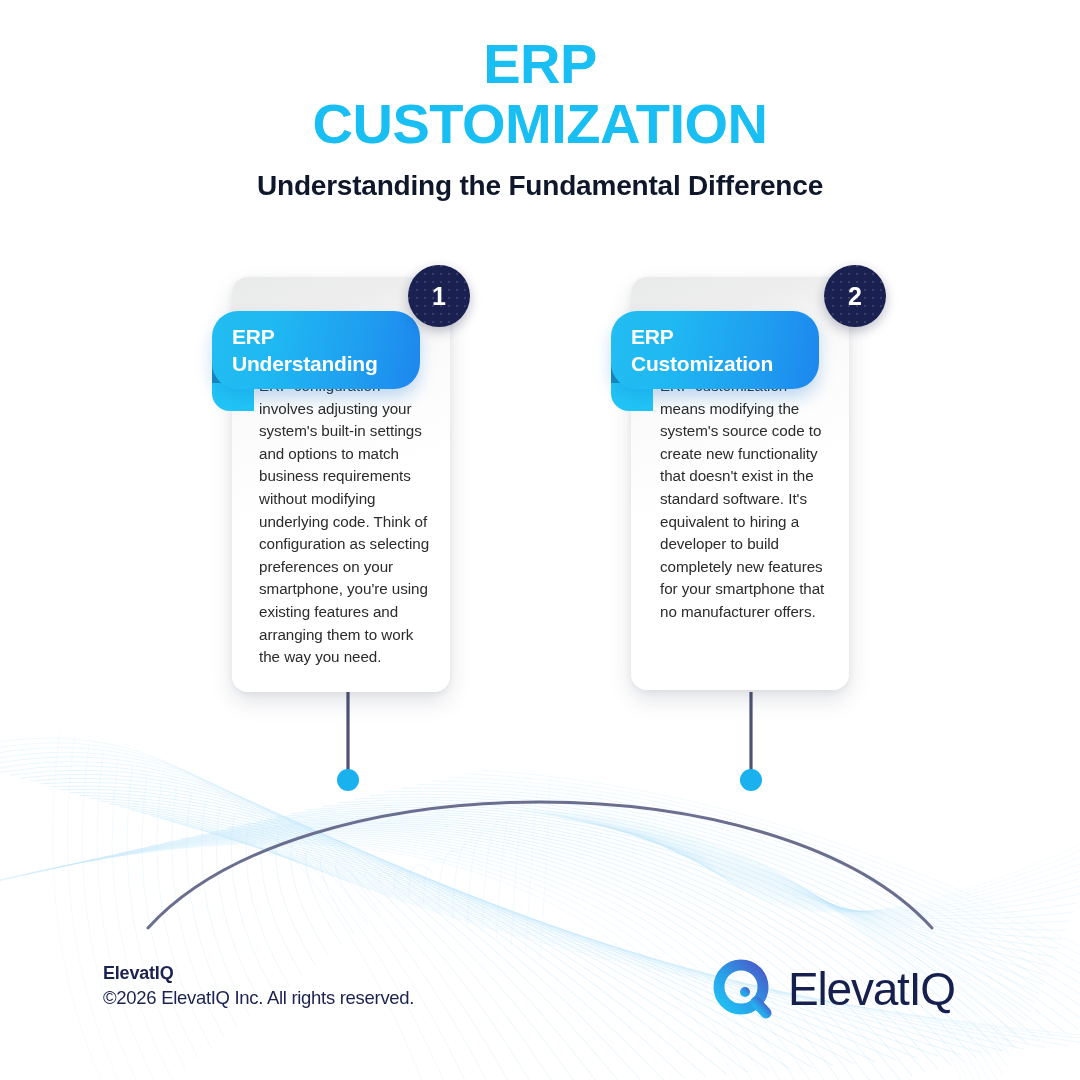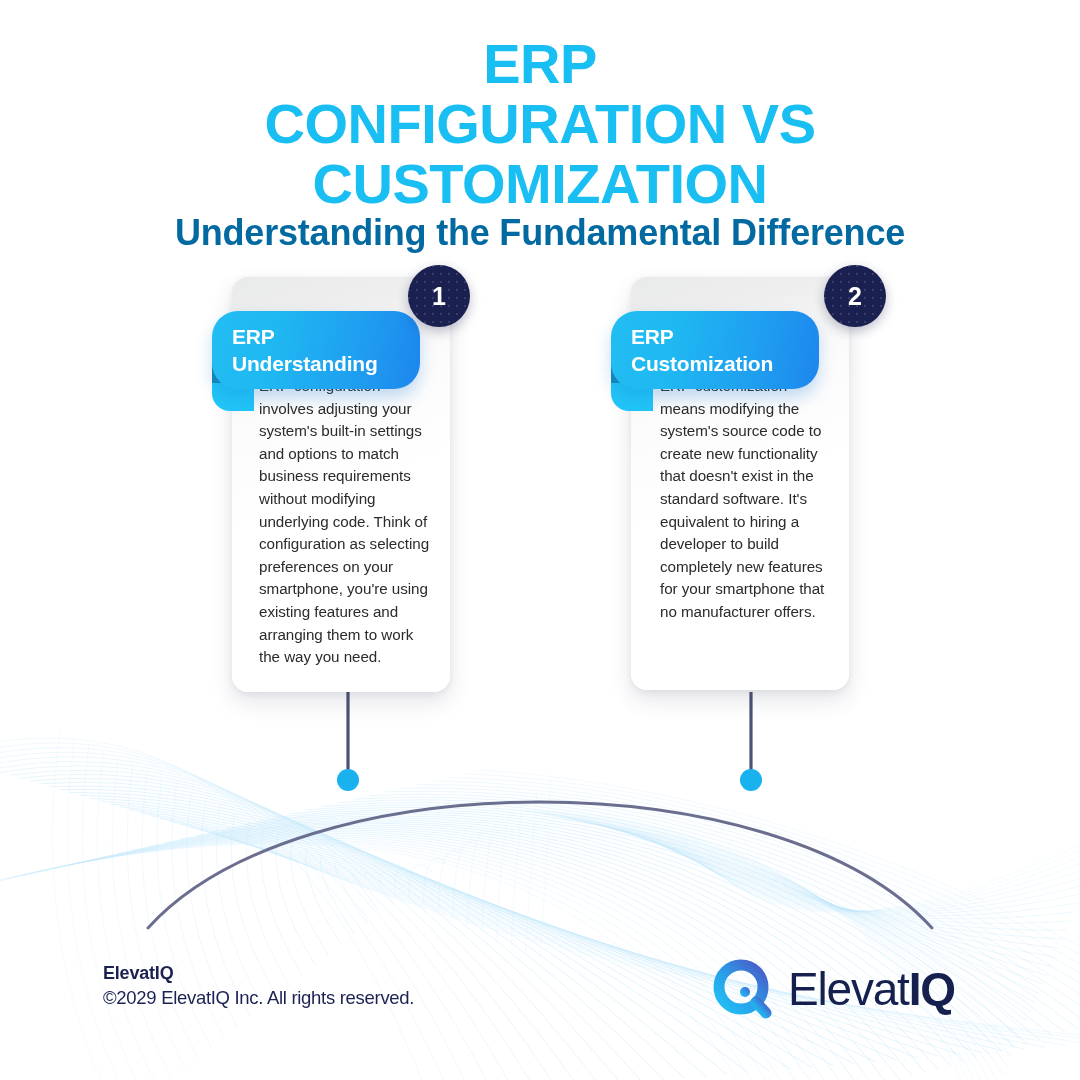--- a/index.html
+++ b/index.html
@@ -25,24 +25,24 @@
     font-weight:bold;
     font-size:56px;
     line-height:56px;
     letter-spacing:-0.5px;
     padding-top:36px;
   }
   .title .l1{ display:block; }
   .title .l2{ display:block; margin-top:4px; }
   .title .l3{ display:block; margin-top:4px; }
   .subtitle{
-    margin-top:0;
-    color:#0369a1;
+    margin-top:18px;
+    color:#0f172a;
     font-weight:bold;
-    font-size:36px;
+    font-size:28px;
     letter-spacing:-0.2px;
   }
 
   
   .card{
     position:absolute;
     width:218px;
     z-index:6;
   }
   .card-body{
@@ -142,21 +142,21 @@
   .footer-logo{
     position:absolute; left:712px; top:958px; z-index:9;
     display:flex; align-items:center; gap:14px;
   }
   .logo-word{
     color:#16204f;
     font-size:46px;
     letter-spacing:-1.2px;
     line-height:46px;
   }
-  .logo-word b{ font-weight:bold; }
+  .logo-word b{ font-weight:normal; }
 </style>
 </head>
 <body>
 
 <svg id="mesh-layer" viewBox="0 0 1080 380" preserveAspectRatio="none" aria-hidden="true">
     <g fill="none" stroke="#bfe6fa" stroke-width="0.7">
       <path d="M -60.0 55.0 Q 260.0 -40.0 430.0 400.0" opacity="0.34"></path>
       <path d="M -50.0 57.9 Q 270.0 -30.0 451.2 398.2" opacity="0.37"></path>
       <path d="M -40.0 60.8 Q 280.0 -20.0 472.4 396.4" opacity="0.40"></path>
       <path d="M -30.0 63.6 Q 290.0 -10.0 493.6 394.5" opacity="0.42"></path>
@@ -291,21 +291,20 @@
       <path d="M 674.5 137.3 Q 798.2 274.5 1098.2 157.3" opacity="0.27"></path>
       <path d="M 679.7 138.2 Q 795.5 279.7 1102.1 148.2" opacity="0.25"></path>
       <path d="M 684.8 139.1 Q 792.7 284.8 1106.1 139.1" opacity="0.22"></path>
       <path d="M 690.0 140.0 Q 790.0 290.0 1110.0 130.0" opacity="0.20"></path>
     </g>
   </svg>
 
 <div class="header">
   <div class="title">
     <span class="l1">ERP</span>
-    <span class="l2">CONFIGURATION VS</span>
     <span class="l3">CUSTOMIZATION</span>
   </div>
   <div class="subtitle">Understanding the Fundamental Difference</div>
 </div>
 
 <svg id="connector-layer" viewBox="0 0 1080 1080" aria-hidden="true">
   <path d="M 148 928 C 300 760 780 760 932 928" fill="none" stroke="#6b6f8f" stroke-width="3" stroke-linecap="round"></path>
   <line x1="348" y1="692" x2="348" y2="782" stroke="#4c5273" stroke-width="3.2"></line>
   <line x1="751" y1="692" x2="751" y2="782" stroke="#4c5273" stroke-width="3.2"></line>
 </svg>
@@ -335,21 +334,21 @@
     <div class="tab">
       <span>ERP</span><br>
       <span>Customization</span>
     </div>
   </div>
 </div>
 <div class="badge" id="badge-2">2</div>
 
 <div class="footer-left">
   <div class="footer-brand">ElevatIQ</div>
-  <div class="footer-copy">©2029 ElevatIQ Inc. All rights reserved.</div>
+  <div class="footer-copy">©2026 ElevatIQ Inc. All rights reserved.</div>
 </div>
 
 <div class="footer-logo">
   <svg width="62" height="62" viewBox="0 0 62 62">
     <defs>
       <linearGradient id="qgrad" x1="0" y1="1" x2="1" y2="0">
         <stop offset="0%" stop-color="#1fc3f5"></stop>
         <stop offset="45%" stop-color="#2a9ee8"></stop>
         <stop offset="100%" stop-color="#4b58c8"></stop>
       </linearGradient>

